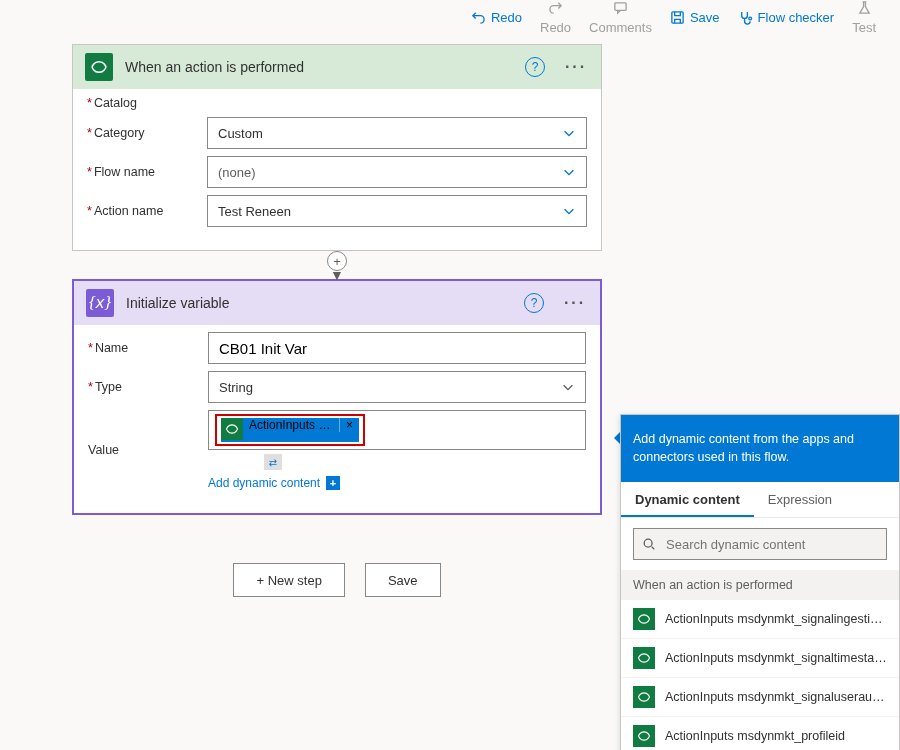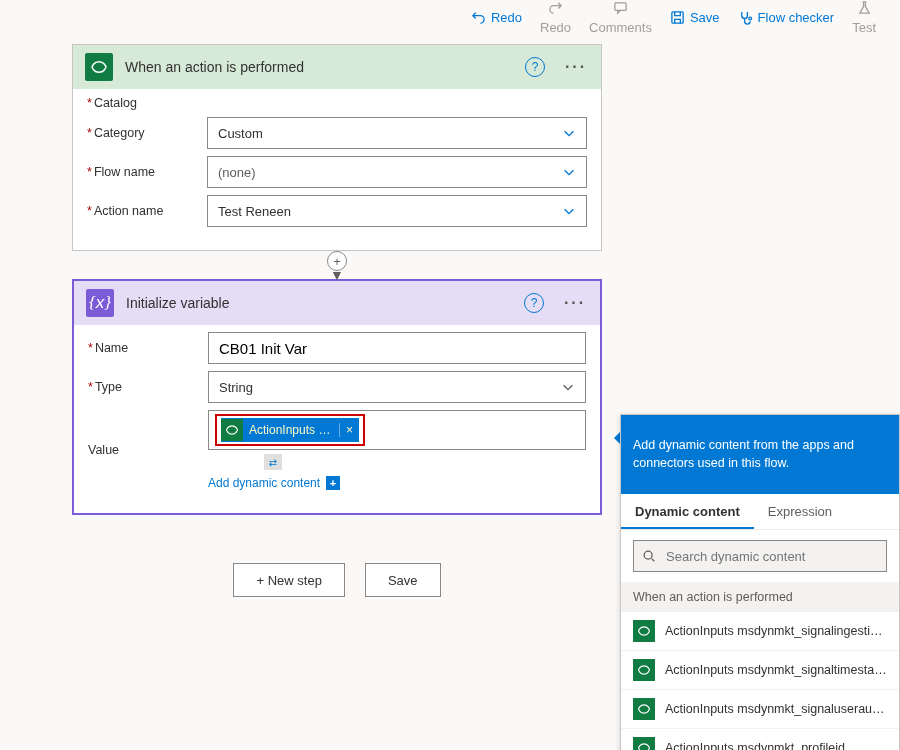--- a/index.html
+++ b/index.html
@@ -24,21 +24,21 @@
   .row { display:flex; align-items:center; margin:7px 0; }
   .row .lbl { width:120px; font-size:12.5px; color:#323130; }
   .row .lbl .req { color:#a80000; margin-right:2px; }
   .row .field { flex:1; }
   .select { height:32px; border:1px solid #8a8886; display:flex; align-items:center; justify-content:space-between; padding:0 10px; font-size:13px; color:#323130; background:#fff; cursor:pointer; }
   .select.none { color:#605e5c; }
   .chev-down { color:#0078d4; }
   .input { height:32px; border:1px solid #8a8886; padding:0 10px; font-size:15px; width:100%; }
   .value-box { min-height:34px; border:1px solid #8a8886; padding:3px 6px; display:flex; align-items:center; gap:4px; }
   .red-annot { border:2px solid #cc0000; padding:2px 4px; display:inline-flex; }
-  .token { display:inline-flex; align-items:center; background:#0078d4; color:#fef9c3; font-size:12px; height:24px; }
+  .token { display:inline-flex; align-items:flex-start; background:#0078d4; color:#000000; font-size:12px; height:24px; }
   .token .tok-ico { width:22px; height:22px; background:#107c41; display:flex; align-items:center; justify-content:center; margin-right:4px; }
   .token .tok-txt { padding:0 4px 0 2px; max-width:92px; overflow:hidden; white-space:nowrap; text-overflow:ellipsis;}
   .token .tok-x { padding:0 6px; cursor:pointer; border-left:1px solid rgba(255,255,255,.4);}
   .add-dyn { text-align:right; font-size:12px; color:#0078d4; margin-top:6px; display:flex; justify-content:flex-start; align-items:center; gap:6px; }
   .add-dyn .plus-badge { width:14px; height:14px; background:#0078d4; color:#fff; display:flex; align-items:center; justify-content:center; font-size:11px; font-weight:bold; }
 
   
   .card.trigger .card-header { background:#d6ead7; }
   .card.trigger .hdr-icon { background:#107c41; }
   
@@ -53,21 +53,21 @@
 
   
   .bottom-btns { width:530px; display:flex; justify-content:center; gap:20px; margin-top:48px; }
   .btn { height:34px; border:1px solid #8a8886; background:#fff; padding:0 22px; font-size:13px; color:#323130; cursor:pointer; display:flex; align-items:center; }
 
   
   .tiny-badge { width:18px; height:16px; background:#e1dfdd; margin:4px auto 0 56px; display:flex; align-items:center; justify-content:center; font-size:10px; color:#0078d4;}
 
   
   .dyn-panel { position:absolute; right:0; top:414px; width:280px; background:#fff; border:1px solid #c8c6c4; box-shadow:0 2px 6px rgba(0,0,0,0.15); }
-  .dyn-banner { background:#0078d4; color:#fff; font-size:12.5px; padding:22px 12px; line-height:1.4; }
+  .dyn-banner { background:#0078d4; color:#fff; font-size:12.5px; padding:16px 12px; line-height:1.4; }
   .dyn-tabs { display:flex; border-bottom:1px solid #edebe9; }
   .dyn-tab { padding:10px 14px 8px; font-size:13px; color:#605e5c; cursor:pointer; }
   .dyn-tab.active { color:#323130; font-weight:600; border-bottom:2px solid #0078d4; }
   .dyn-search { margin:10px 12px; height:32px; border:1px solid #8a8886; background:#f3f2f1; display:flex; align-items:center; padding:0 8px; gap:8px; }
   .dyn-search input { border:none; background:transparent; outline:none; font-size:13px; flex:1; }
   .dyn-section-hdr { background:#f3f2f1; padding:8px 12px; font-size:12.5px; color:#605e5c; }
   .dyn-item { display:flex; align-items:center; gap:10px; padding:8px 12px; font-size:12.5px; color:#323130; cursor:pointer; border-bottom:1px solid #f3f2f1; }
   .dyn-item .mini-ico { width:22px; height:22px; background:#107c41; display:flex; align-items:center; justify-content:center; color:#fff; flex:0 0 auto; }
   .dyn-item span.txt { overflow:hidden; text-overflow:ellipsis; white-space:nowrap; }
 

